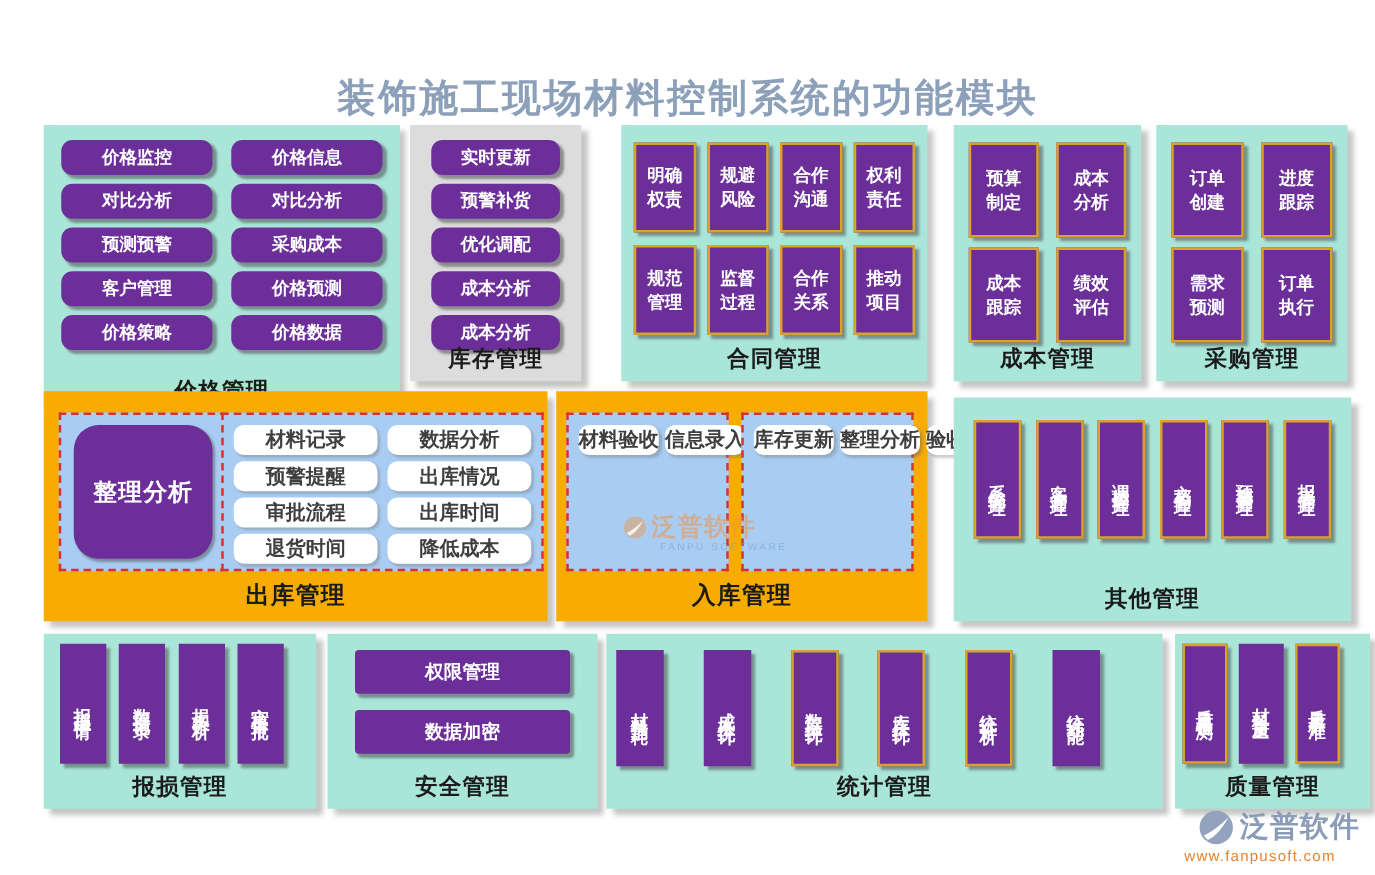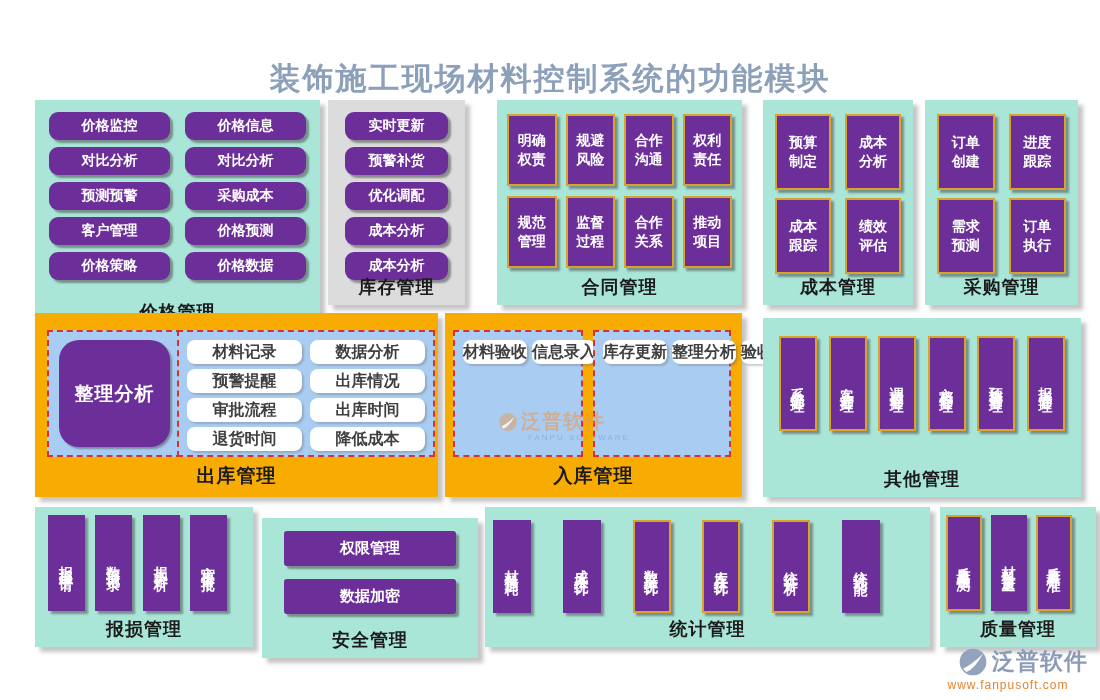--- a/index.html
+++ b/index.html
@@ -72,21 +72,21 @@
   #in-left{left:8px;top:17px;width:130px;height:127px;}
   #in-right{left:148px;top:17px;width:138px;height:127px;}
   .vcol{display:flex;flex-direction:row;gap:5px;padding:8px;}
   .vcol .wbtn{height:24px;flex:none;}
   #p-other .row{display:flex;justify-content:space-between;padding:18px 16px 0;}
   #p-other .pbtn{width:38px;height:95px;}
   
   #p-damage{left:35px;top:507px;width:218px;height:140px;}
   #p-damage .row{display:flex;justify-content:space-between;padding:8px 26px 0 13px;}
   #p-damage .pbtn{width:37px;height:96px;}
-  #p-security{left:262px;top:518px;width:216px;height:140px;}
+  #p-security{left:262px;top:507px;width:216px;height:140px;}
   #p-security .col{display:flex;flex-direction:column;align-items:center;gap:13px;padding-top:13px;}
   #p-security .pbtn{width:172px;height:35px;border-radius:3px;font-size:15px;}
   #p-stats{left:485px;top:507px;width:445px;height:140px;}
   #p-stats .row{display:flex;justify-content:space-between;padding:13px 50px 0 8px;}
   #p-stats .pbtn{width:38px;height:93px;}
   #p-quality{left:940px;top:507px;width:156px;height:140px;}
   #p-quality .row{display:flex;justify-content:space-between;padding:8px 24px 0 6px;}
   #p-quality .pbtn{width:36px;height:96px;}
   
   #watermark{position:absolute;left:498px;top:408px;width:140px;pointer-events:none;}

